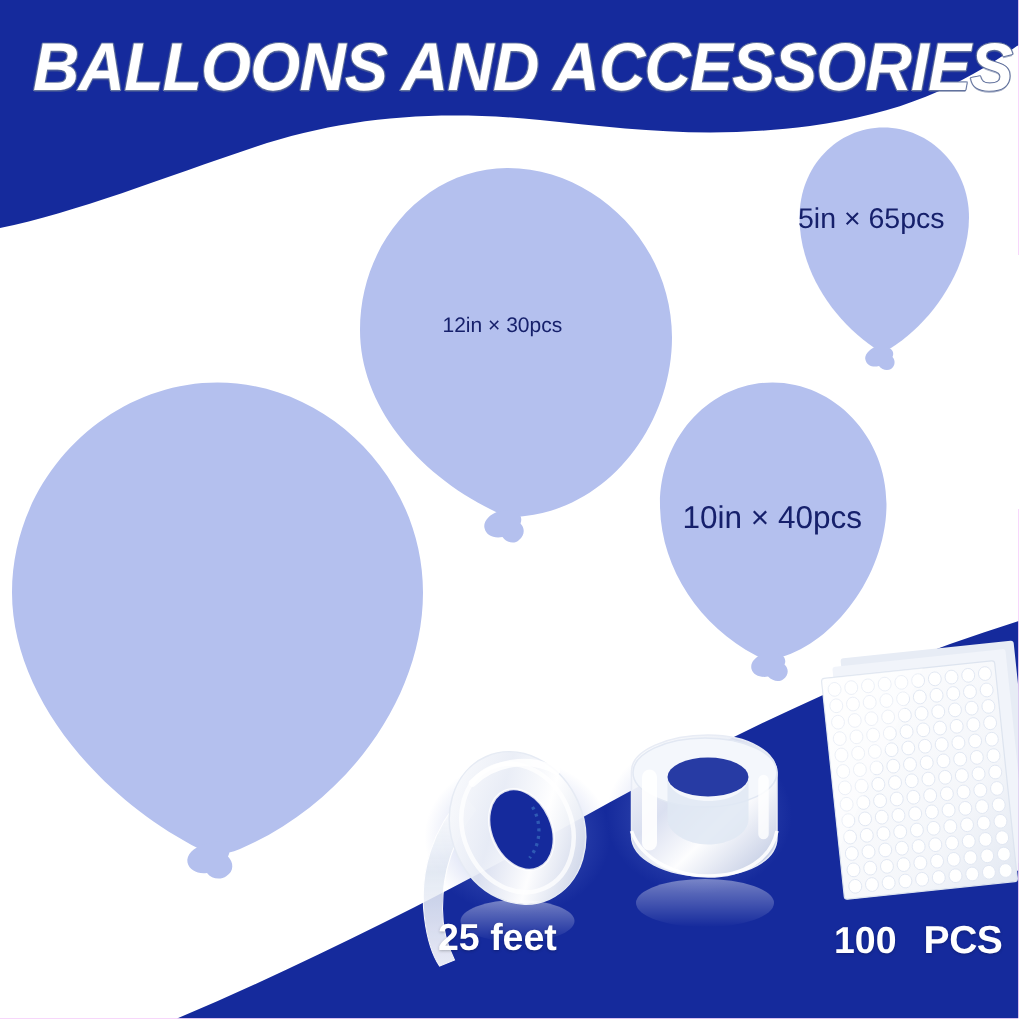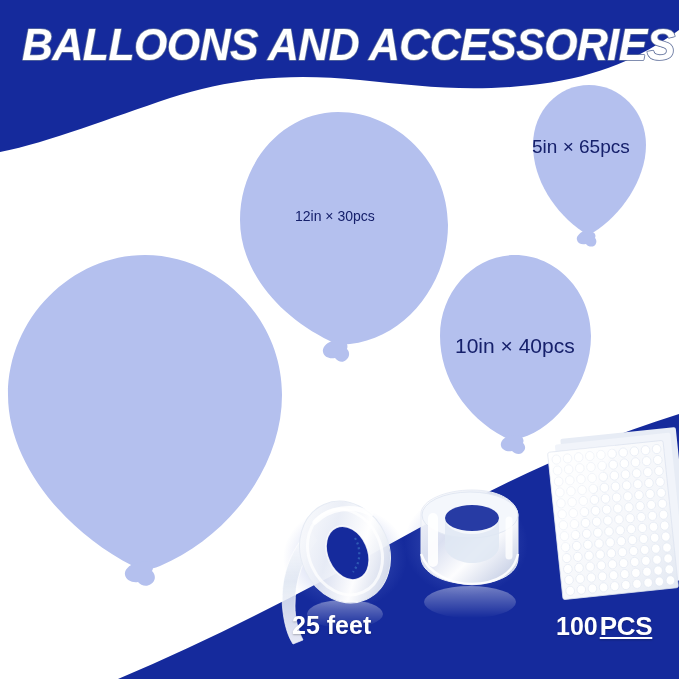--- a/index.html
+++ b/index.html
@@ -75,22 +75,21 @@
     user-select: none;
     text-shadow: 0 1px 2px rgba(0,0,0,.25);
   }
   #cap-tape-thin { left: 292px; top: 611px; }
   #cap-tape-wide { left: 434px; top: 611px; }
   #cap-glue-dots { left: 556px; top: 611px; }
   #cap-glue-dots .pcs {
     font-size: 26px;
     font-weight: bold;
     letter-spacing: -0.3px;
-    margin-left: 2px;
-    text-decoration: underline;
+    margin-left: 18px;
   }
 </style>
 </head>
 <body>
 
 <div id="stage">
 
   <svg id="bg-svg" viewBox="0 0 679 679">
     <rect x="0" y="0" width="679" height="679" fill="#ffffff"></rect>
 

